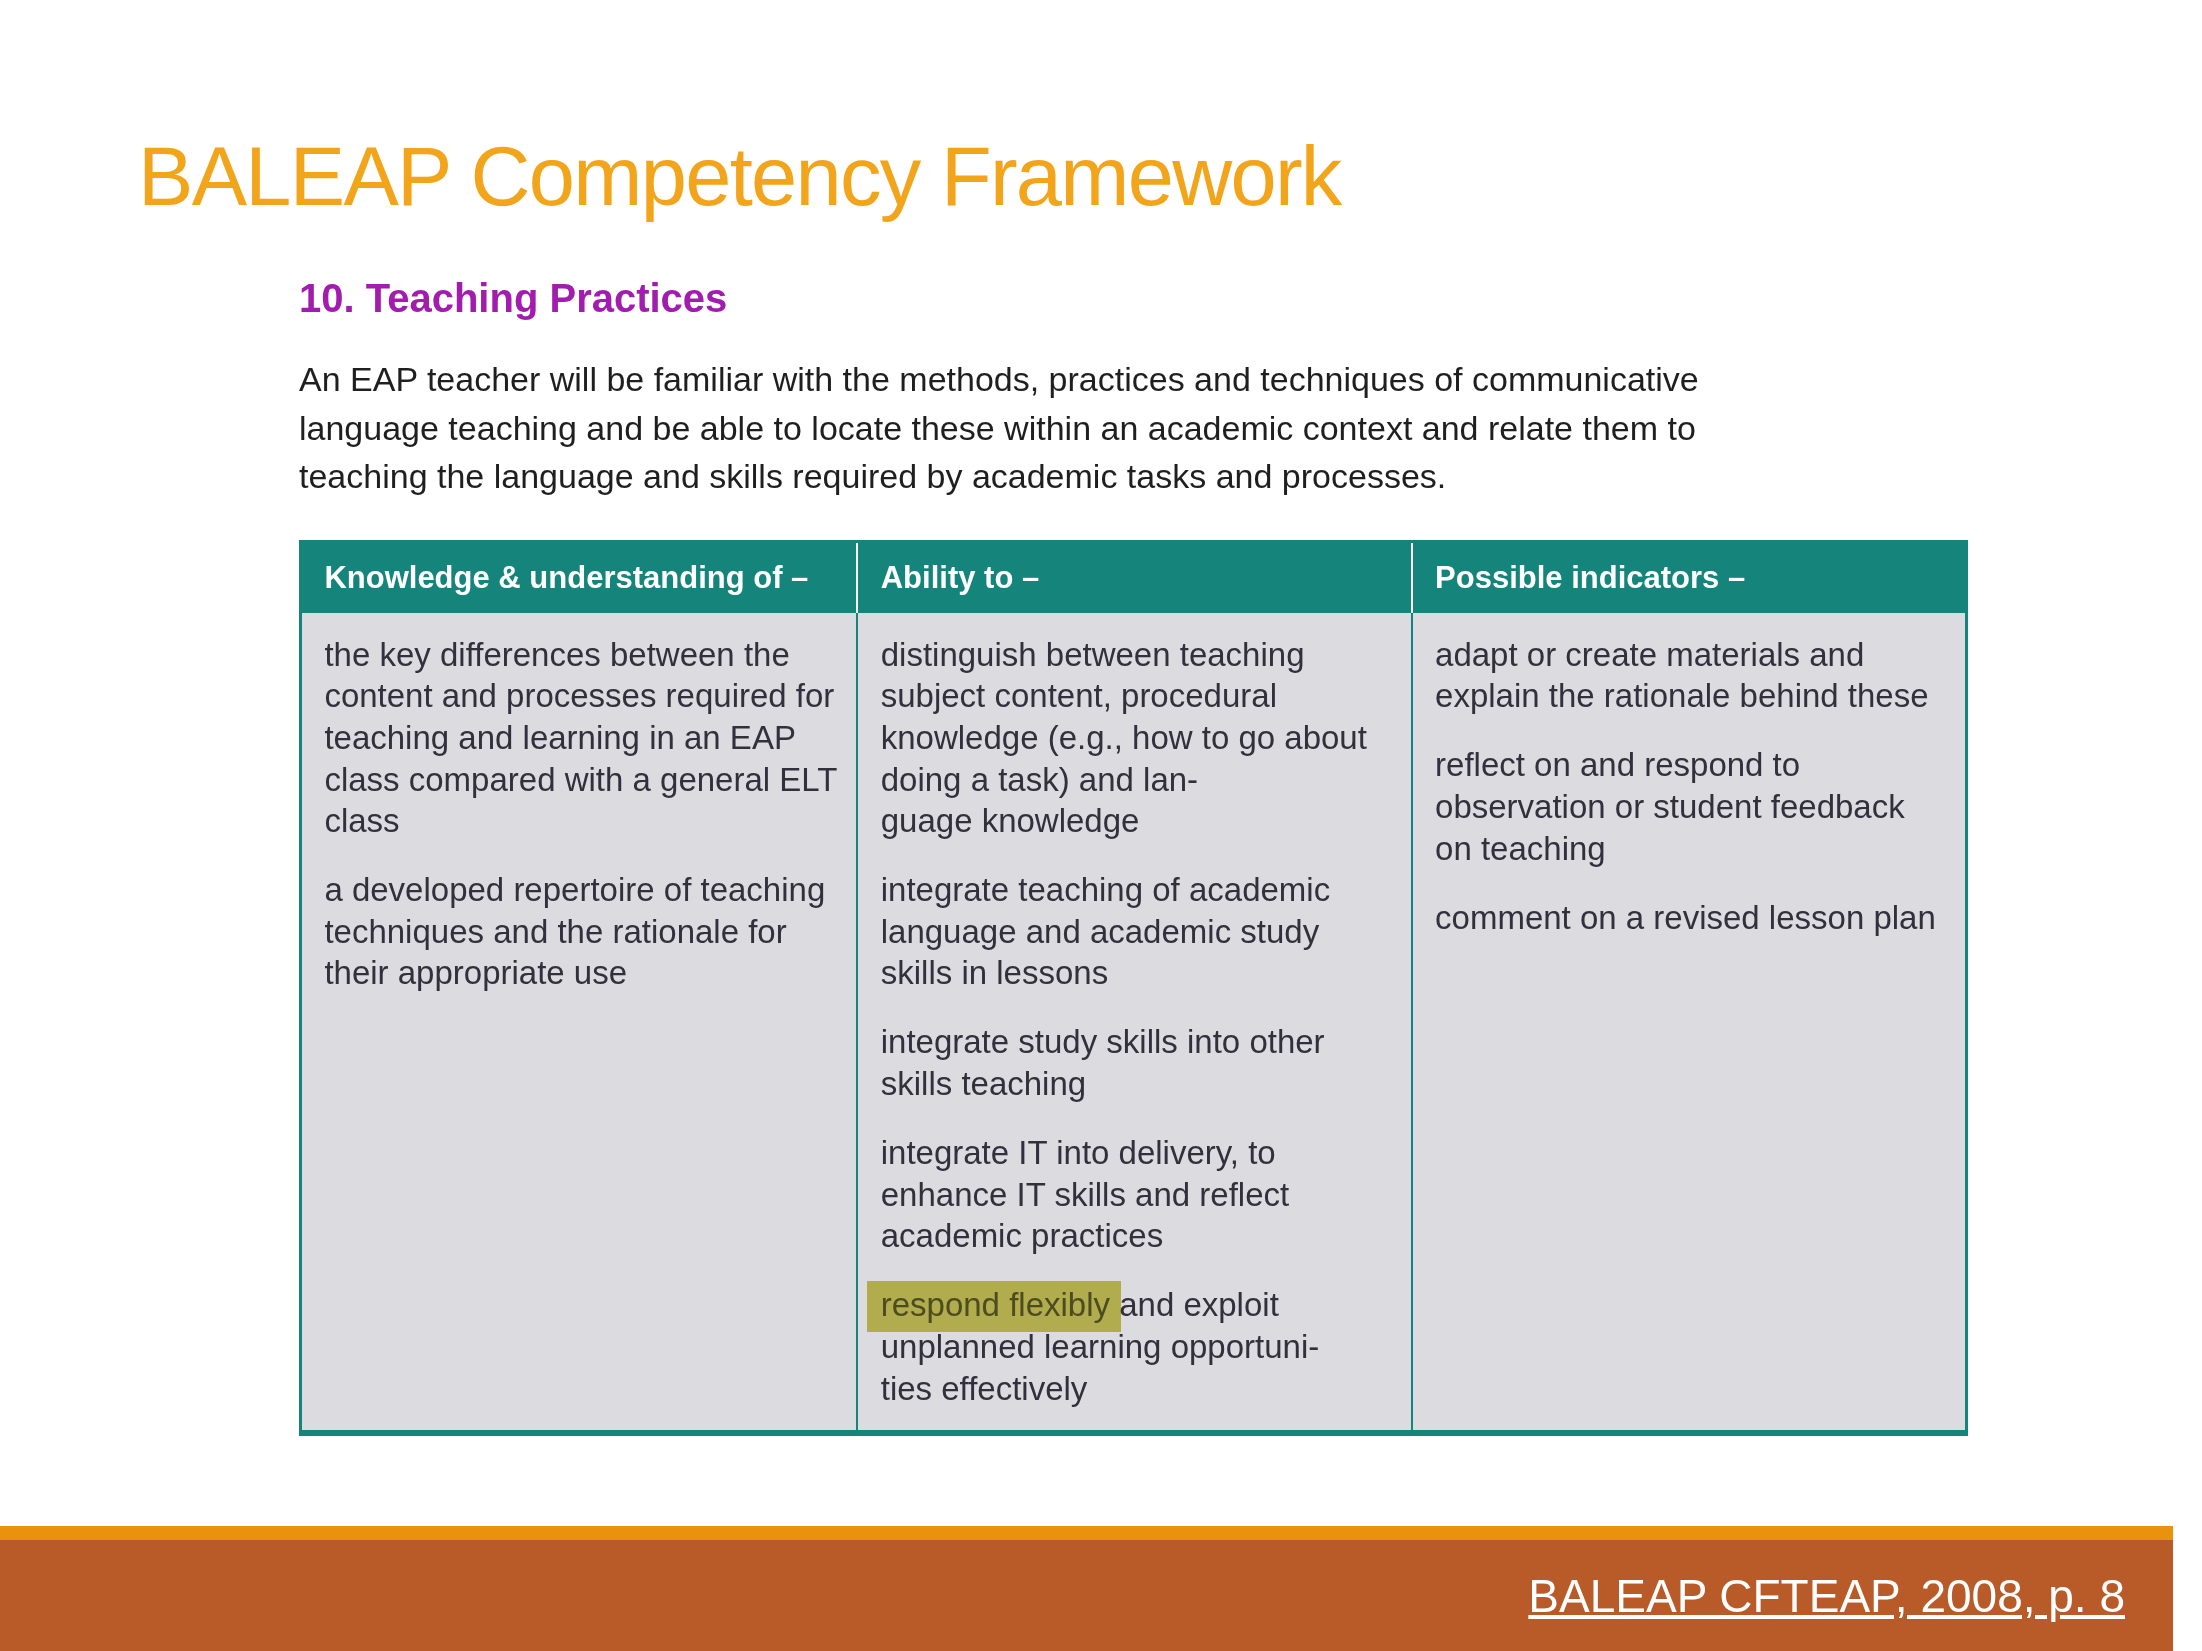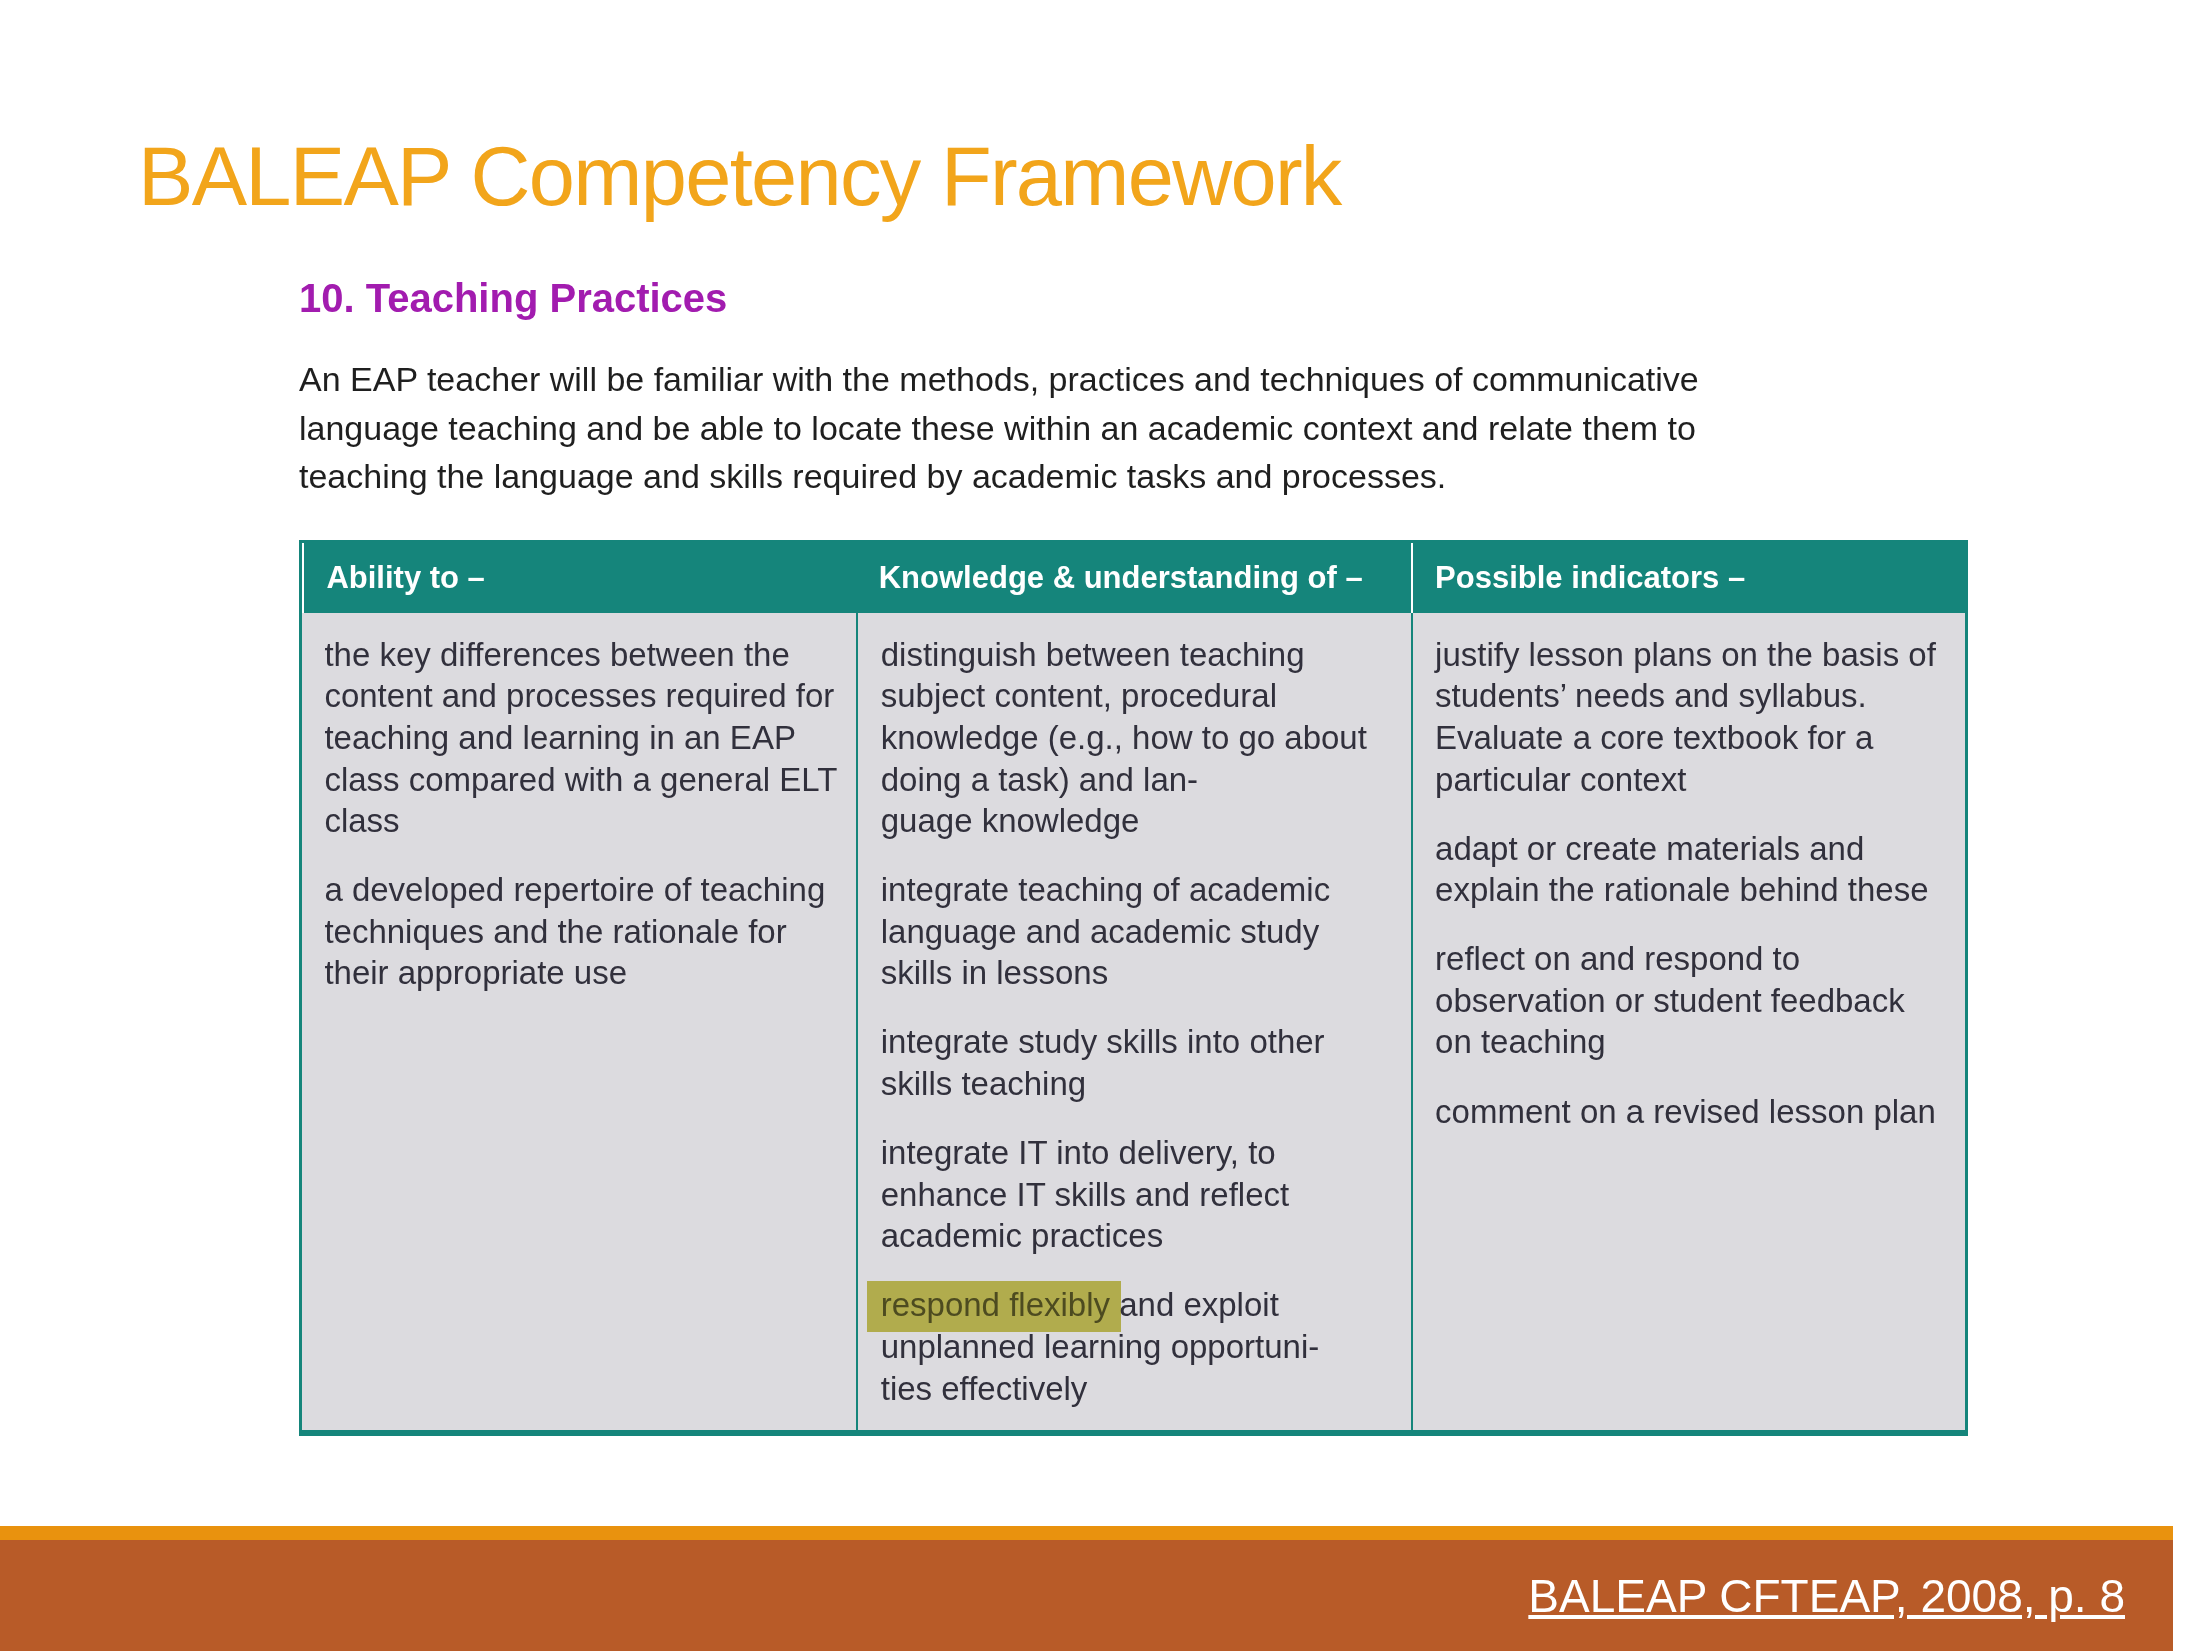--- a/index.html
+++ b/index.html
@@ -100,41 +100,40 @@
 
 <div class="slide">
 
   <h1 class="slide-title">BALEAP Competency Framework</h1>
 
   <h2 class="section-heading">10. Teaching Practices</h2>
 
   <p class="intro">An EAP teacher will be familiar with the methods, practices and techniques of communicative language teaching and be able to locate these within an academic context and relate them to teaching the language and skills required by academic tasks and processes.</p>
 
   <div class="tbl">
+    <div class="th">Knowledge &amp; understanding of –</div>
     <div class="th sep">Ability to –</div>
-    <div class="th">Knowledge &amp; understanding of –</div>
     <div class="th sep">Possible indicators –</div>
 
     <div class="td">
       <p>the key differences between the content and processes required for teaching and learning in an EAP class compared with a general ELT class</p>
       <p>a developed repertoire of teaching techniques and the rationale for their appropriate use</p>
     </div>
 
     <div class="td sep">
       <p>distinguish between teaching subject content, procedural knowledge (e.g., how to go about doing a task) and lan-
 guage knowledge</p>
       <p>integrate teaching of academic language and academic study skills in lessons</p>
       <p>integrate study skills into other skills teaching</p>
       <p>integrate IT into delivery, to enhance IT skills and reflect academic practices</p>
       <p><span class="hl">respond flexibly </span><span>and exploit unplanned learning opportuni-
 ties effectively</span></p>
     </div>
 
     <div class="td sep">
-      <p>justify lesson plans on the basis of students’ needs and syllabus. Evaluate a core textbook for a particular context</p>
       <p>adapt or create materials and explain the rationale behind these</p>
       <p>reflect on and respond to observation or student feedback on teaching</p>
       <p>comment on a revised lesson plan</p>
     </div>
   </div>
 
   <div class="footer-strip"></div>
   <div class="footer-bar">
     <span>BALEAP CFTEAP, 2008, p. 8</span>
   </div>

